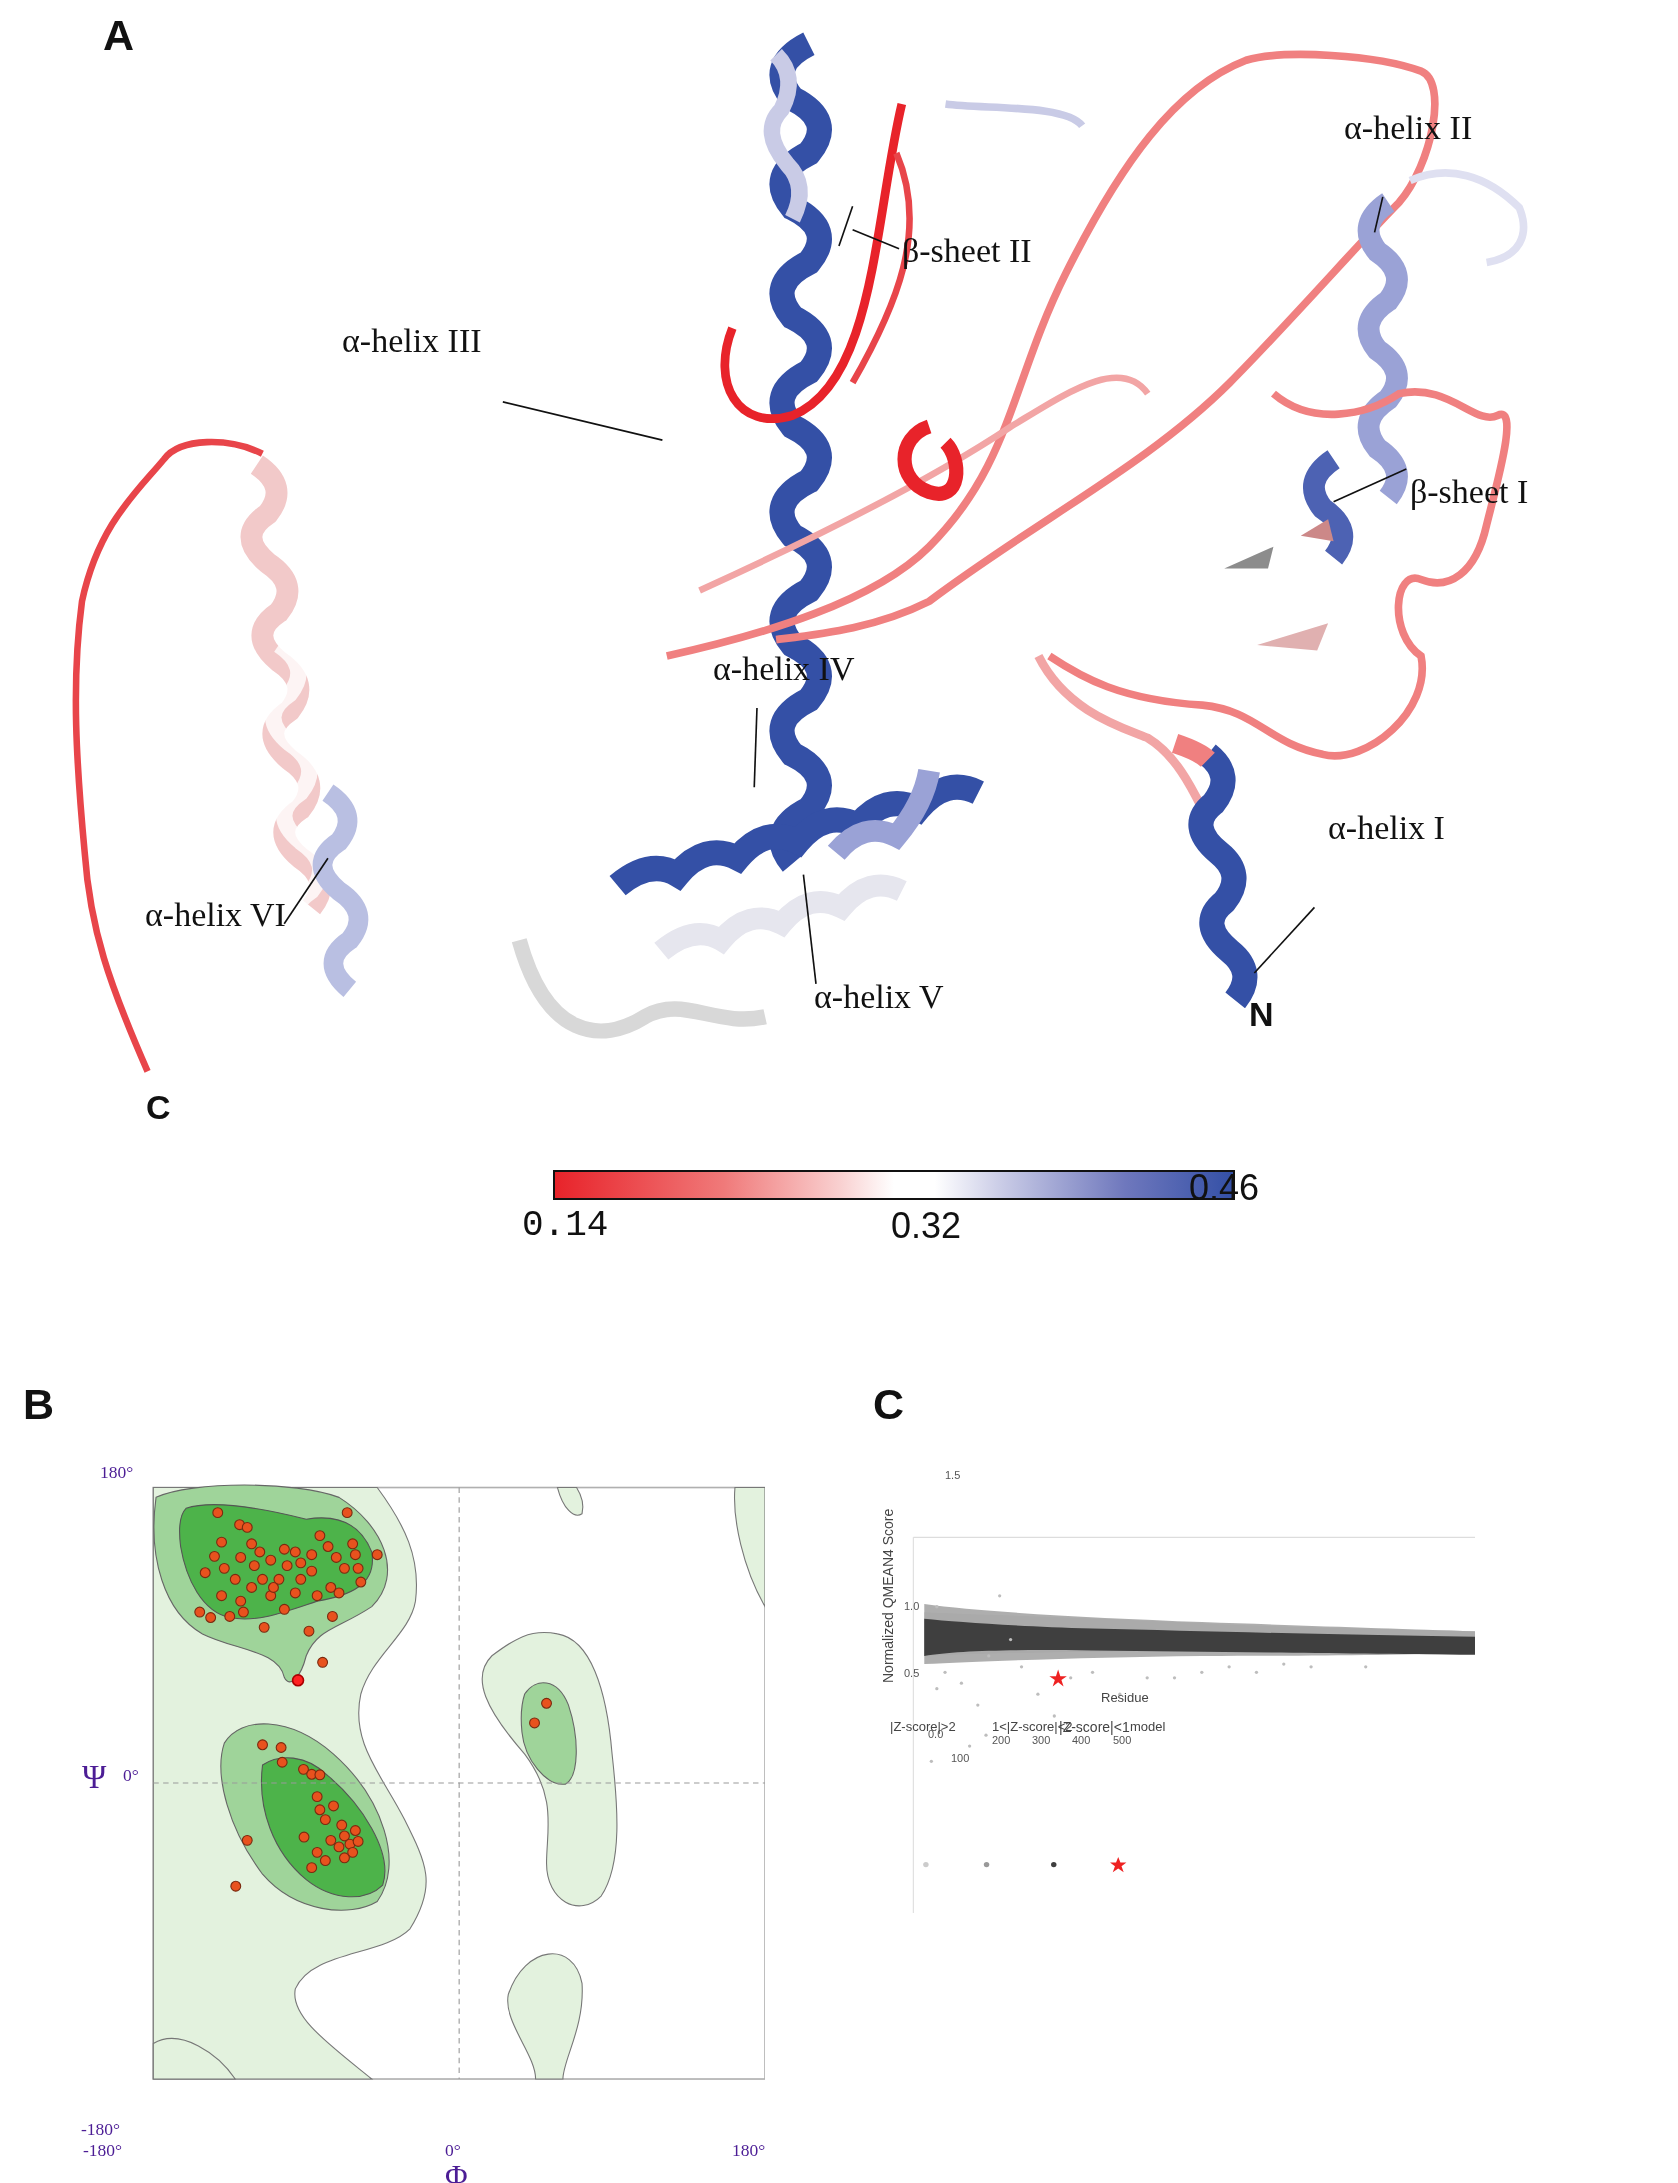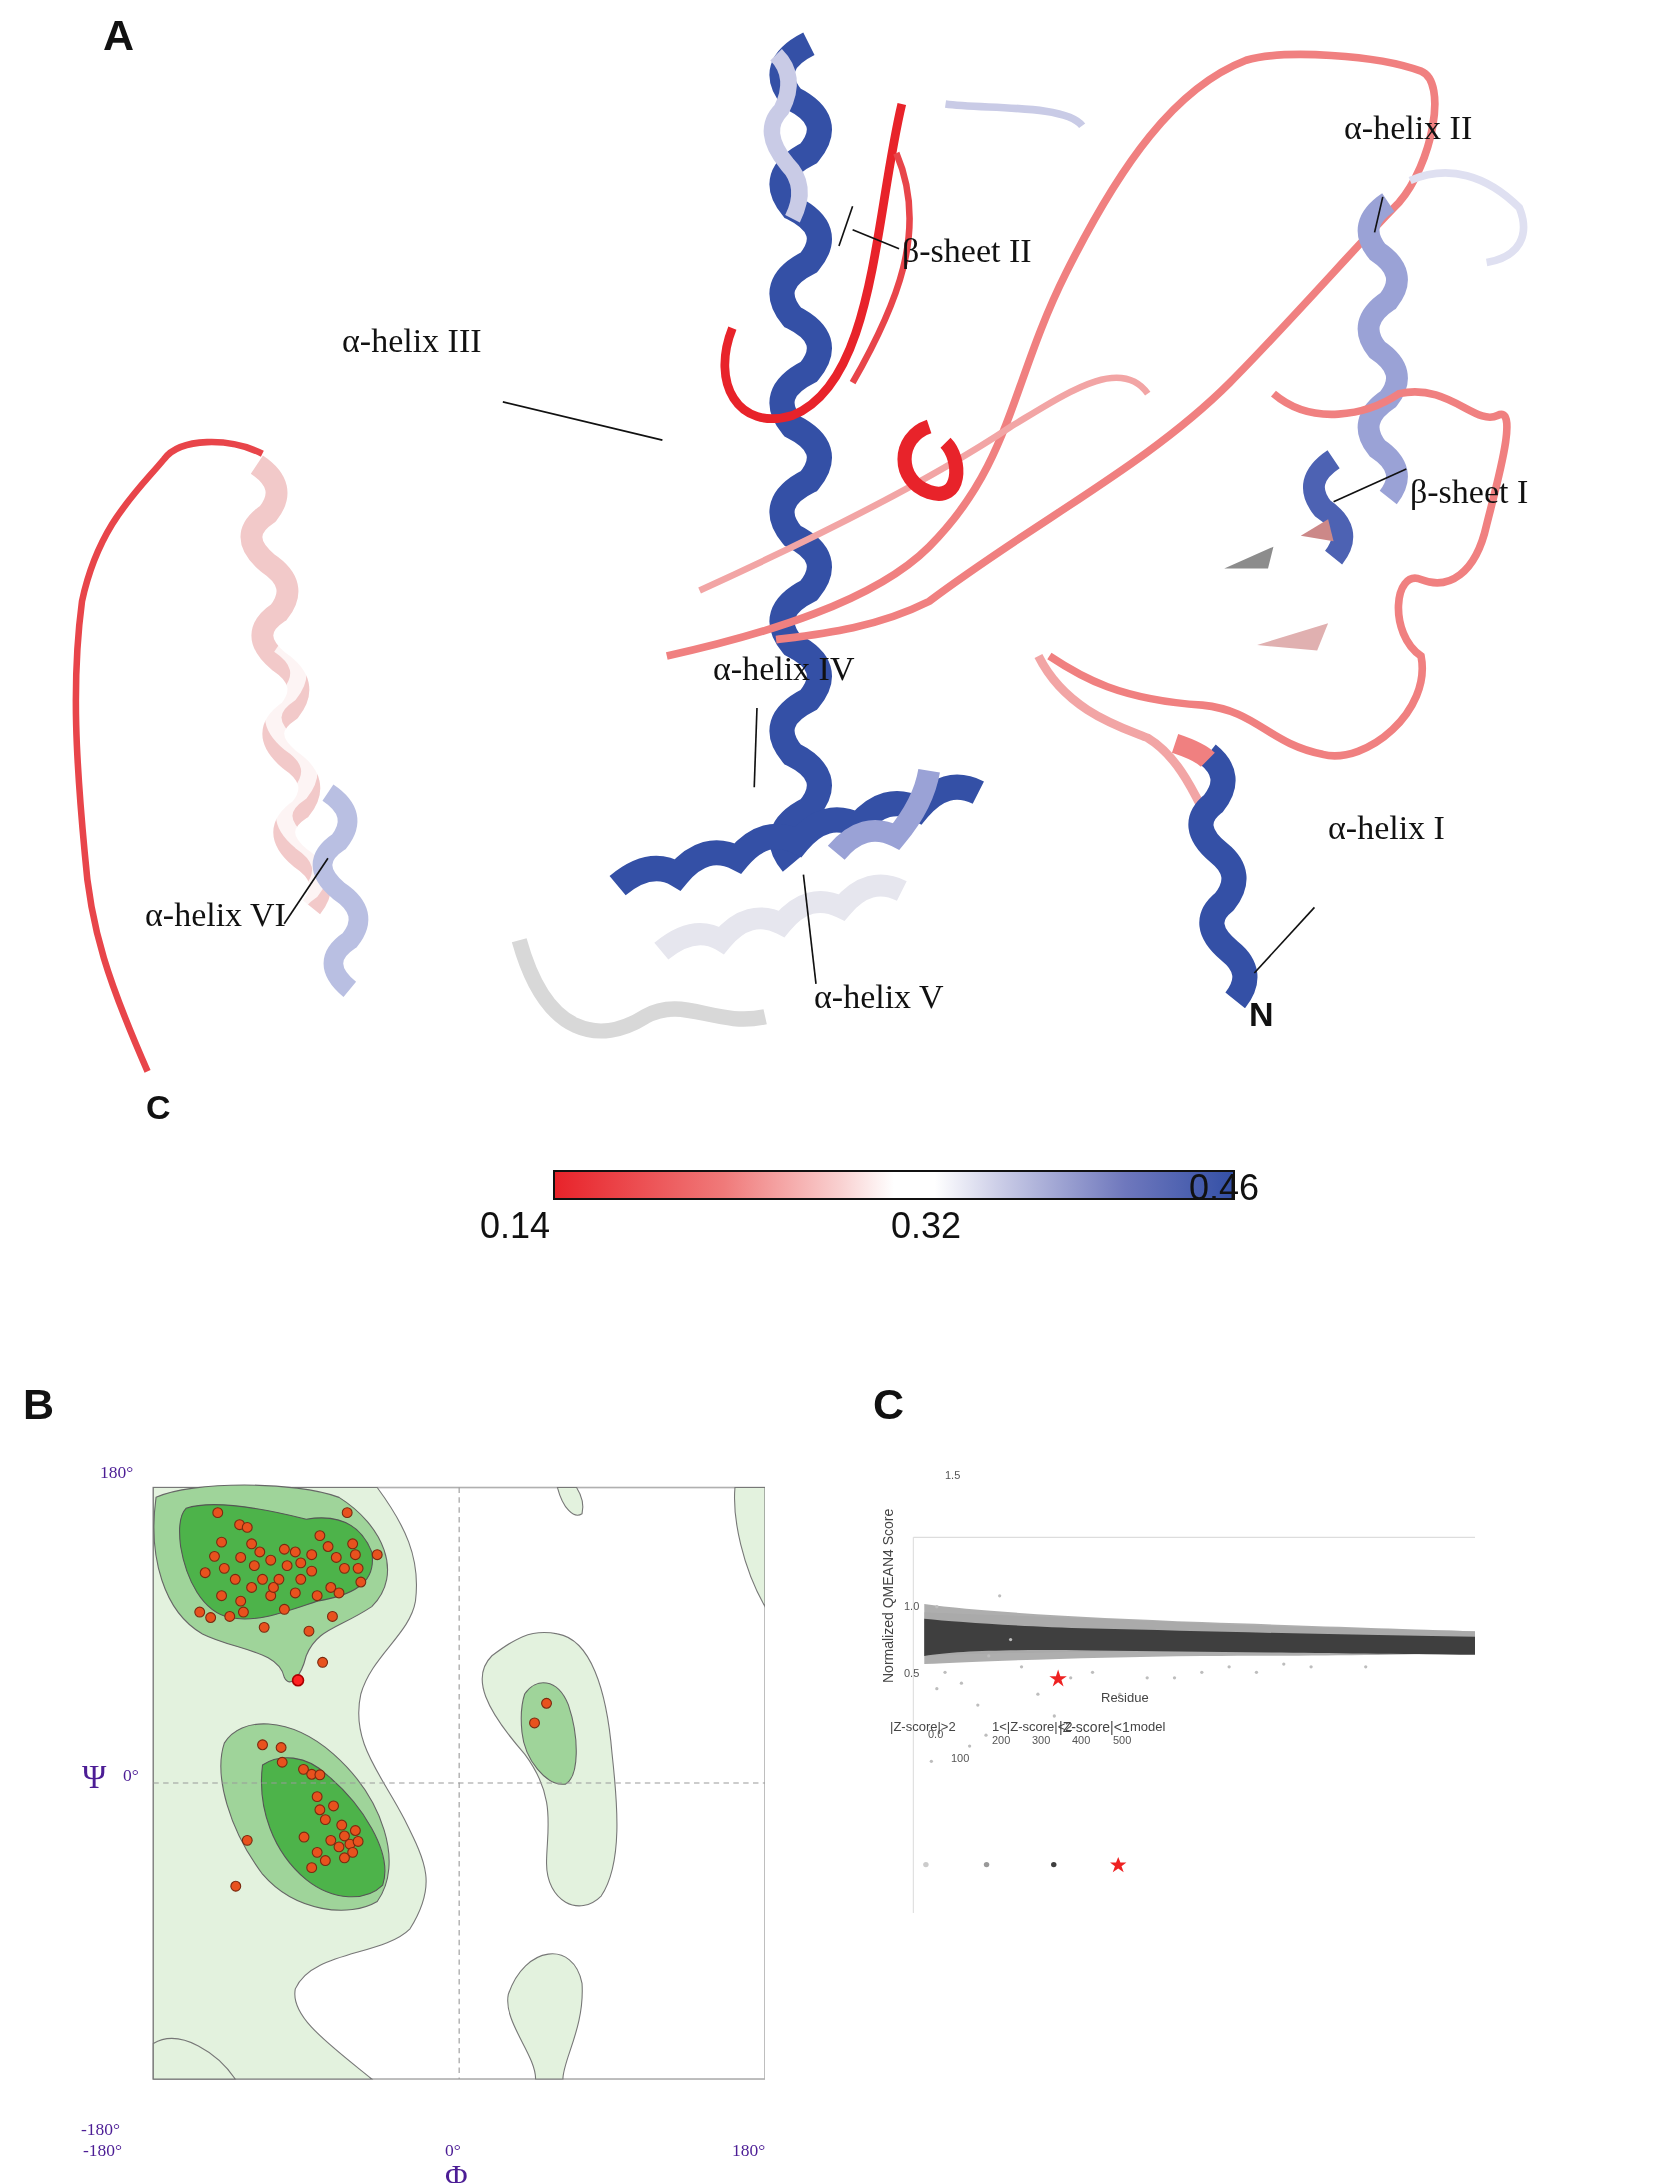--- a/index.html
+++ b/index.html
@@ -97,21 +97,21 @@
 <div class="abs struct-label" style="left:1344px; top:109px;">α-helix II</div>
 <div class="abs struct-label" style="left:1410px; top:473px;">β-sheet I</div>
 <div class="abs struct-label" style="left:713px; top:650px;">α-helix IV</div>
 <div class="abs struct-label" style="left:814px; top:978px;">α-helix V</div>
 <div class="abs struct-label" style="left:145px; top:896px;">α-helix VI</div>
 <div class="abs struct-label" style="left:1328px; top:809px;">α-helix I</div>
 <div class="abs term-label" style="left:1249px; top:995px;">N</div>
 <div class="abs term-label" style="left:146px; top:1088px;">C</div>
 
 <div class="abs cbar"></div>
-<div class="abs cbar-tick" style="left:480px; top:1205px;">0.14</div>
+<div class="abs cbar-tick" style="left:522px; top:1205px;font-family:Liberation Mono, monospace;">0.14</div>
 <div class="abs cbar-tick" style="left:891px; top:1205px;">0.32</div>
 <div class="abs cbar-tick" style="left:1189px; top:1151px;margin-top:16px;">0.46</div>
 
 <svg class="abs" style="left:55px; top:1448px;" width="710" height="735" viewBox="0 0 1300 1345">
 
   <rect x="180" y="72" width="1120" height="1083" fill="#ffffff" stroke="#b0b0b0" stroke-width="3"></rect>
 
   <path d="M180,72 L590,72 C640,140 670,200 660,280 C650,340 580,380 560,450 C540,540 600,600 640,680 C680,760 700,800 650,880 C600,930 470,920 440,990 C430,1040 500,1090 580,1155 L180,1155 Z" fill="#e3f2de" stroke="#777" stroke-width="2"></path>
   <path d="M800,380 C760,420 790,480 860,560 C920,640 900,700 900,760 C900,830 960,860 1000,820 C1040,760 1030,650 1020,560 C1010,440 980,350 920,340 C870,330 840,350 800,380 Z" fill="#e3f2de" stroke="#777" stroke-width="2"></path>
   <path d="M830,1000 C860,910 950,900 965,980 C970,1060 930,1120 930,1155 L880,1155 C880,1110 820,1050 830,1000 Z" fill="#e3f2de" stroke="#777" stroke-width="2"></path>

